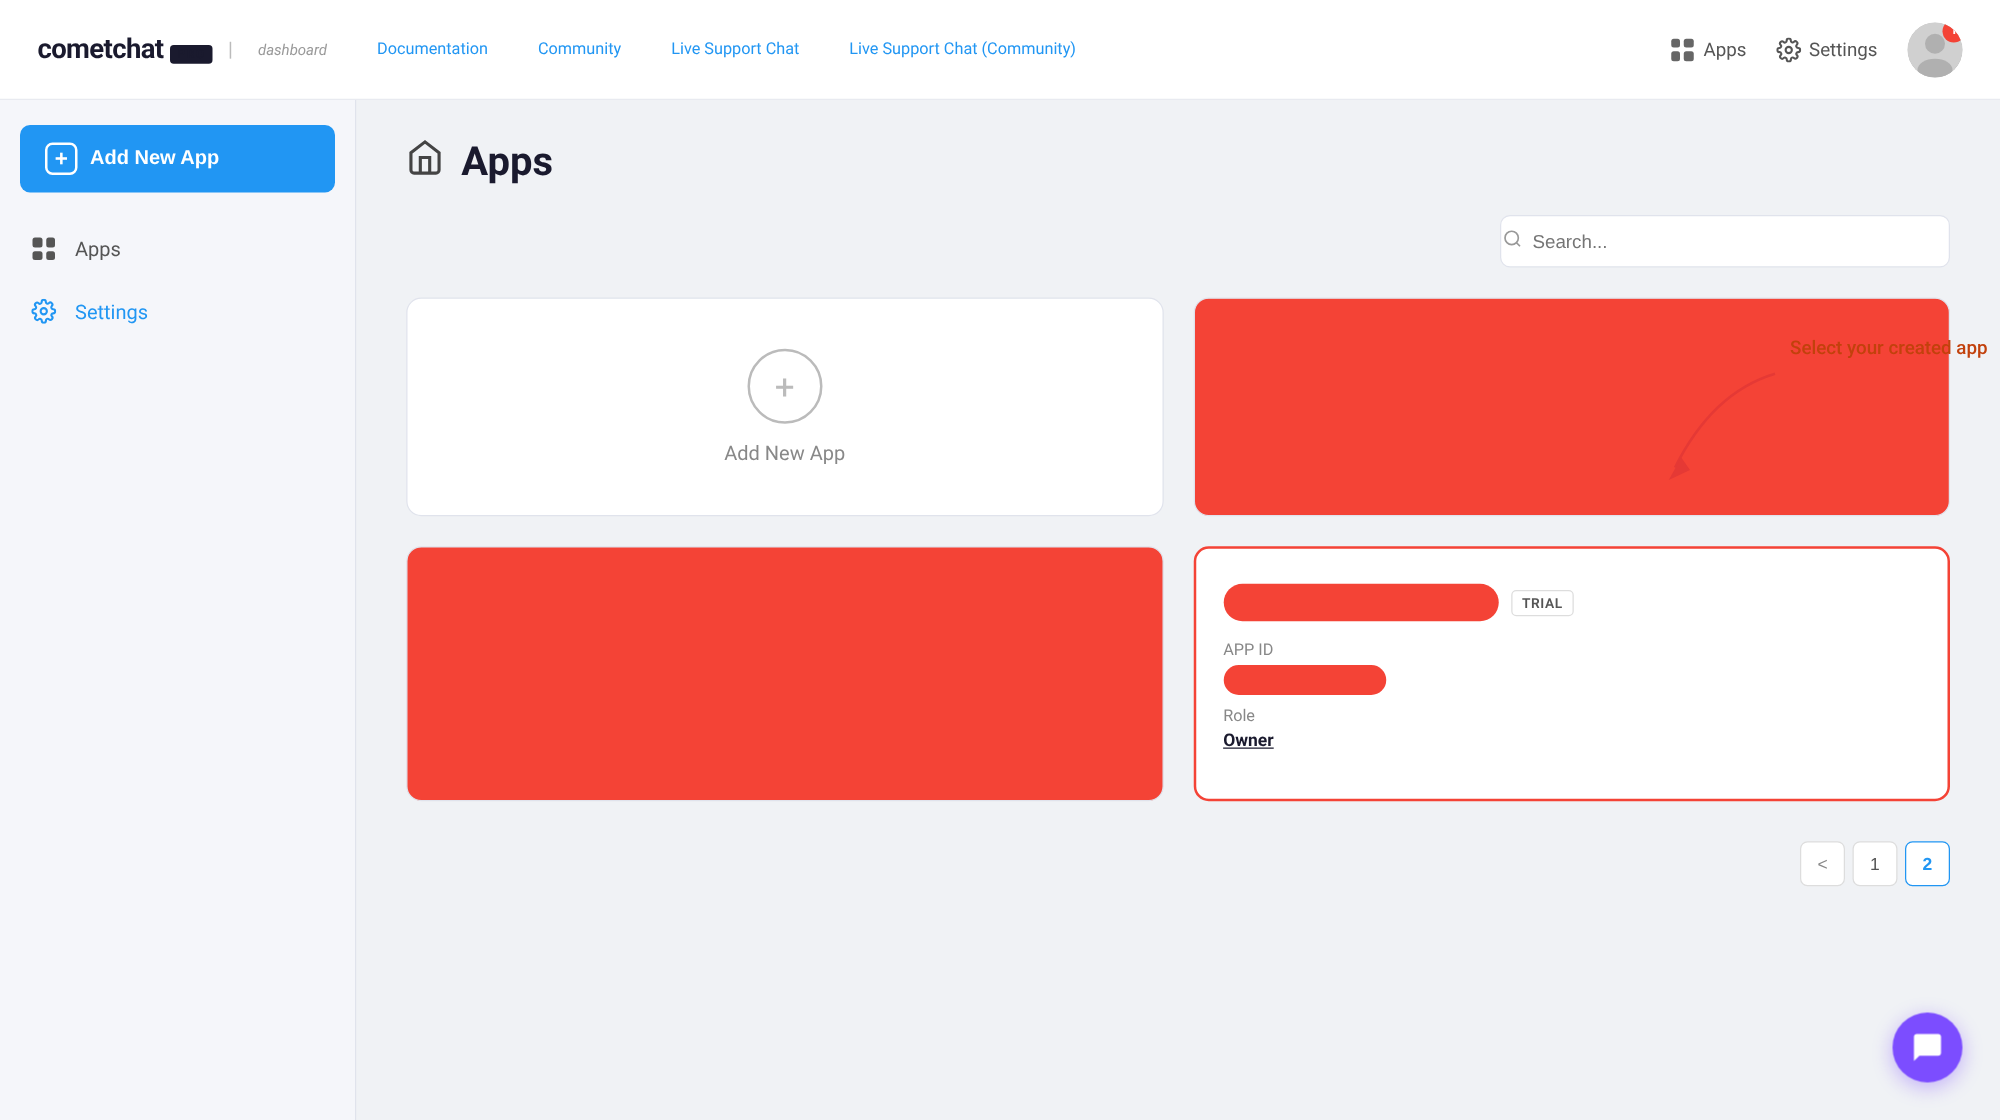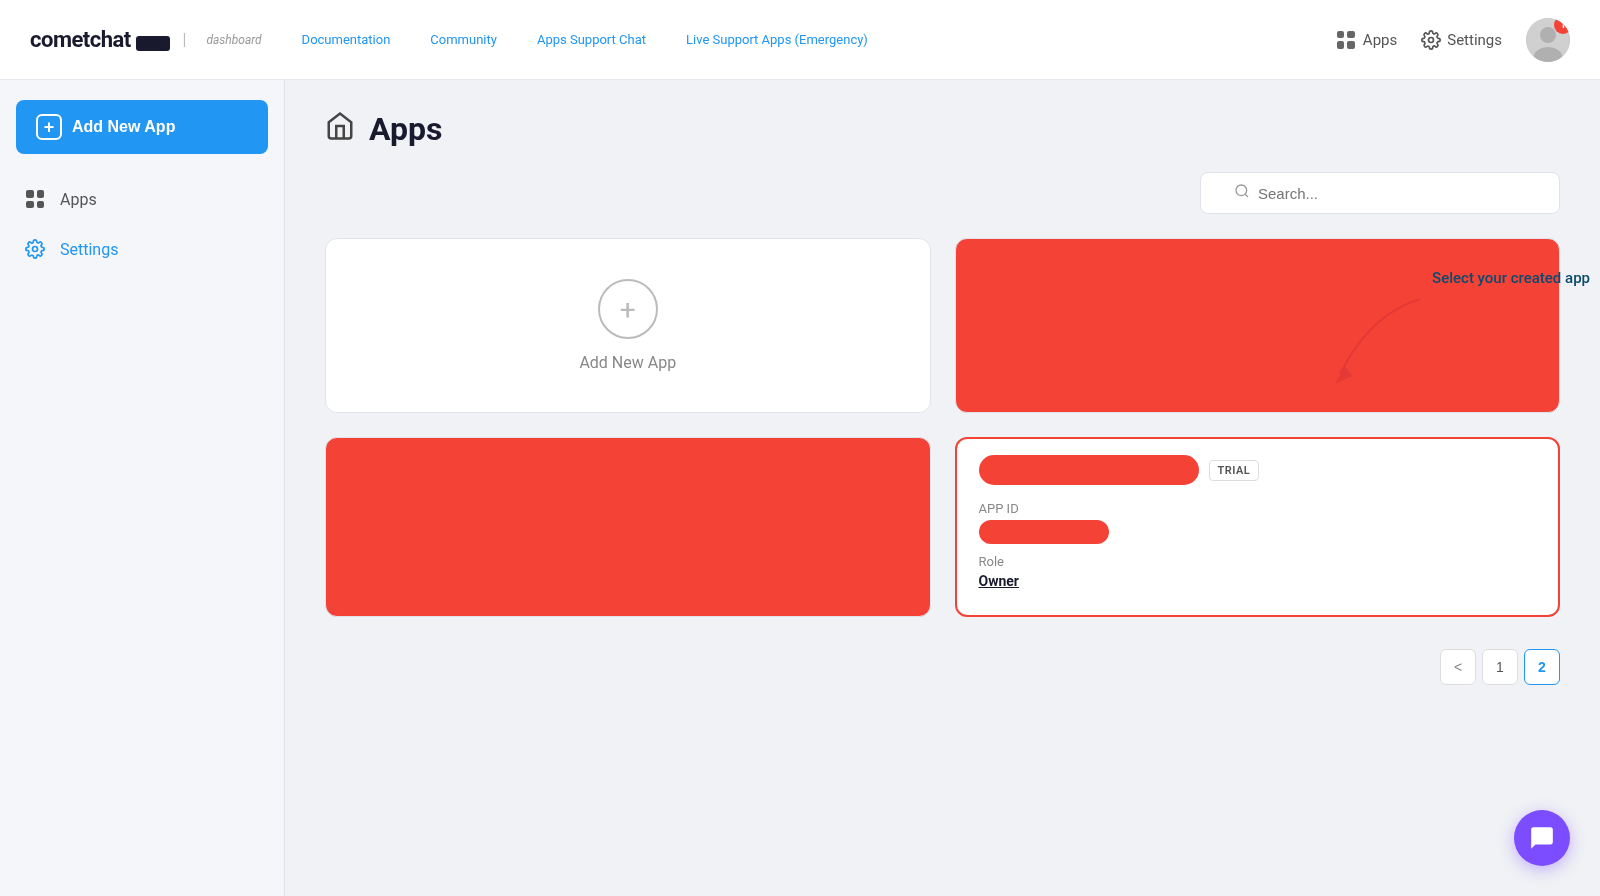--- a/index.html
+++ b/index.html
@@ -227,21 +227,21 @@
       display: flex;
       justify-content: flex-end;
       margin-bottom: 24px;
     }
     .search-box {
       display: flex;
       align-items: center;
       background: #fff;
       border: 1px solid #e0e3ec;
       border-radius: 8px;
-      padding: 10px 33px;
+      padding: 10px 1px;
       width: 360px;
       gap: 8px;
     }
     .search-icon-svg {
       color: #999;
       font-size: 16px;
     }
     .search-input {
       border: none;
       outline: none;
@@ -291,21 +291,21 @@
     .app-card-red {
       background: #f44336;
       min-height: 175px;
     }
     .app-card-red-bottom {
       background: #f44336;
       min-height: 175px;
     }
     .app-card-detail {
       border: 2px solid #f44336;
-      padding: 16px 22px;
+      padding: 28px 22px;
       min-height: 175px;
     }
     .app-name-bar {
       display: flex;
       align-items: center;
       gap: 10px;
       margin-bottom: 16px;
     }
     .app-name-pill {
       background: #f44336;
@@ -407,22 +407,22 @@
     <span class="logo-text">
       <span>cometchat</span>
       <span class="pro-badge">PRO</span>
     </span>
     <span style="color:#bbb; margin: 0 4px;">|</span>
     <span class="dashboard-label">dashboard</span>
   </div>
   <nav class="nav-links">
     <a class="nav-link">Documentation</a>
     <a class="nav-link">Community</a>
-    <a class="nav-link">Apps Support Chat</a>
-    <a class="nav-link">Live Support Apps (Emergency)</a>
+    <a class="nav-link">Live Support Chat</a>
+    <a class="nav-link">Live Support Chat (Community)</a>
   </nav>
   <div class="header-right">
     <div class="apps-nav">
       <div class="apps-nav-icon">
         <span></span>
           <span></span>
           <span></span>
           <span></span>
       </div>
       <span>Apps</span>
@@ -527,21 +527,21 @@
           <div class="app-detail-row">
             <div>
               <div class="detail-label">Role</div>
               <div class="detail-value">Owner</div>
             </div>
           </div>
         </div>
       </div>
 
       <div style="position: absolute; top: 30px; right: -30px;">
-        <span style="color: #0c4a6e; font-size: 15px; font-weight: 500; white-space: nowrap;">Select your created app</span>
+        <span style="color: #c2410c; font-size: 15px; font-weight: 500; white-space: nowrap;">Select your created app</span>
         <svg style="position: absolute; top: 26px; right: 160px;" width="120" height="100" viewBox="0 0 120 100">
           <path d="M110 5 Q60 20 30 80" stroke="#e53935" stroke-width="2" fill="none"></path>
           <polygon points="25,90 35,72 42,82" fill="#e53935"></polygon>
         </svg>
       </div>
     </div>
 
     <div class="pagination">
       <button class="page-btn prev">&lt;</button>
       <button class="page-btn">1</button>

